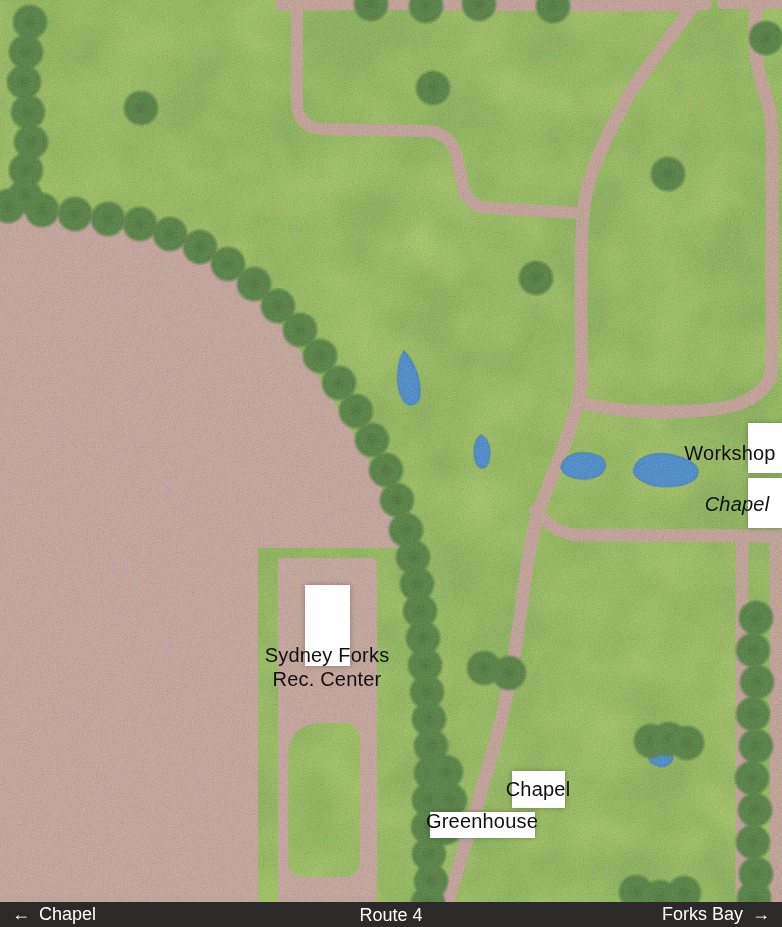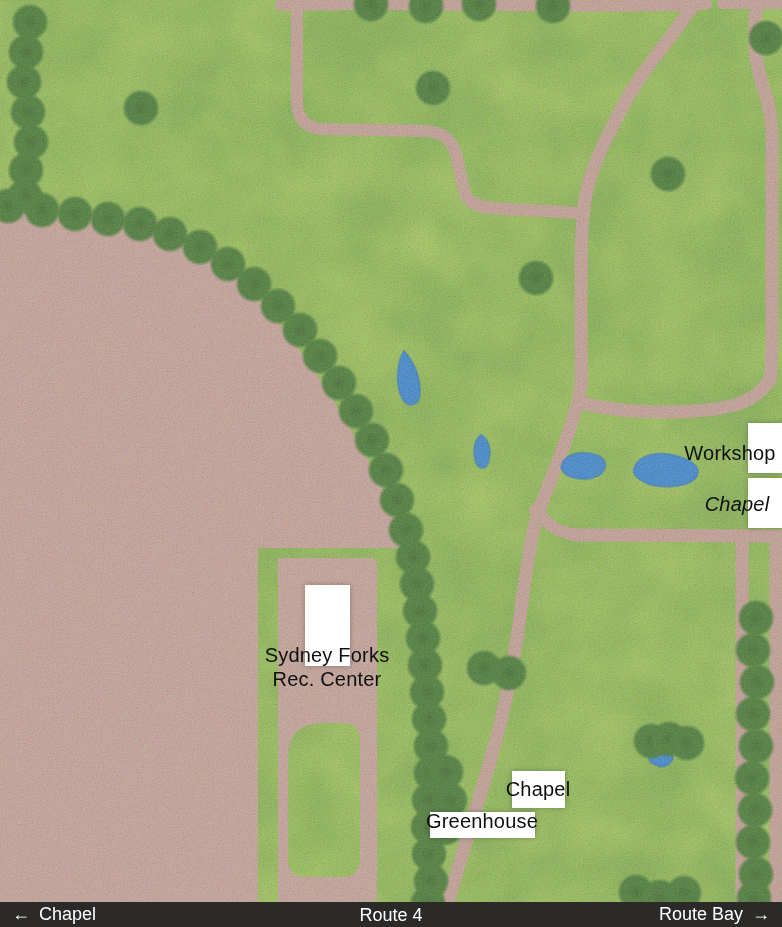--- a/index.html
+++ b/index.html
@@ -196,18 +196,18 @@
   <div class="label-box" style="left:430px;top:812px;width:105px;height:26px;"></div>
   <div class="label-text" style="left:482px;top:821px;">Greenhouse</div>
 
   <div class="bottom-bar">
     <div class="bar-exit">
       <span>←</span>
       <span>Chapel</span>
     </div>
     <div class="bar-center">Route 4</div>
     <div class="bar-exit">
-      <span>Route Bay</span>
+      <span>Forks Bay</span>
       <span>→</span>
     </div>
   </div>
 
 </div>
 
 </body></html>

